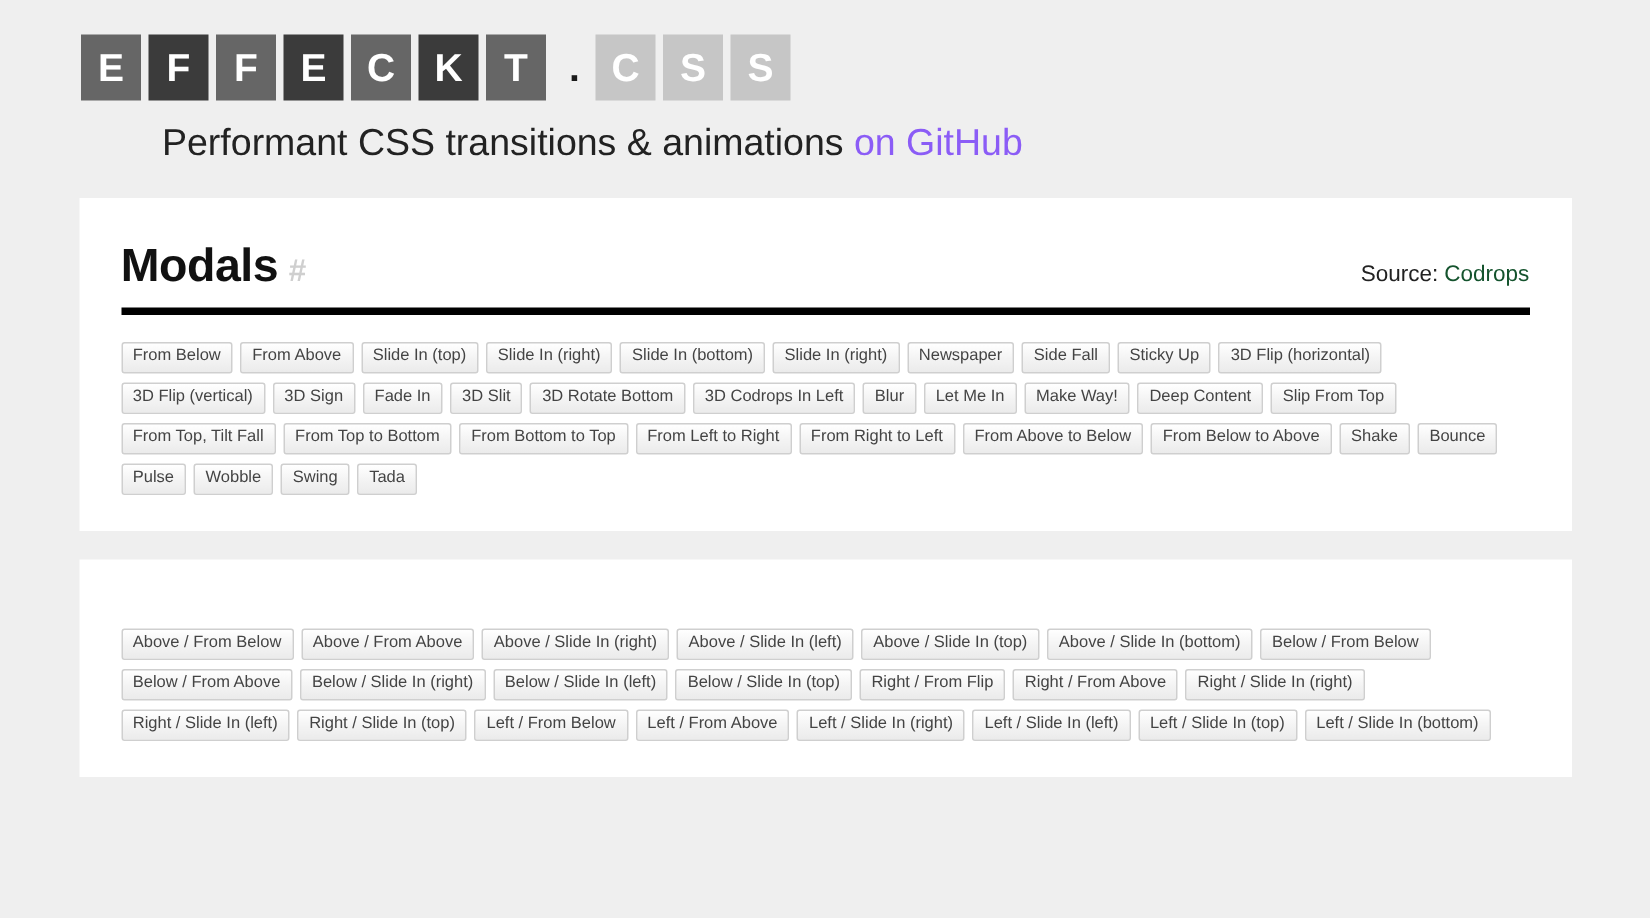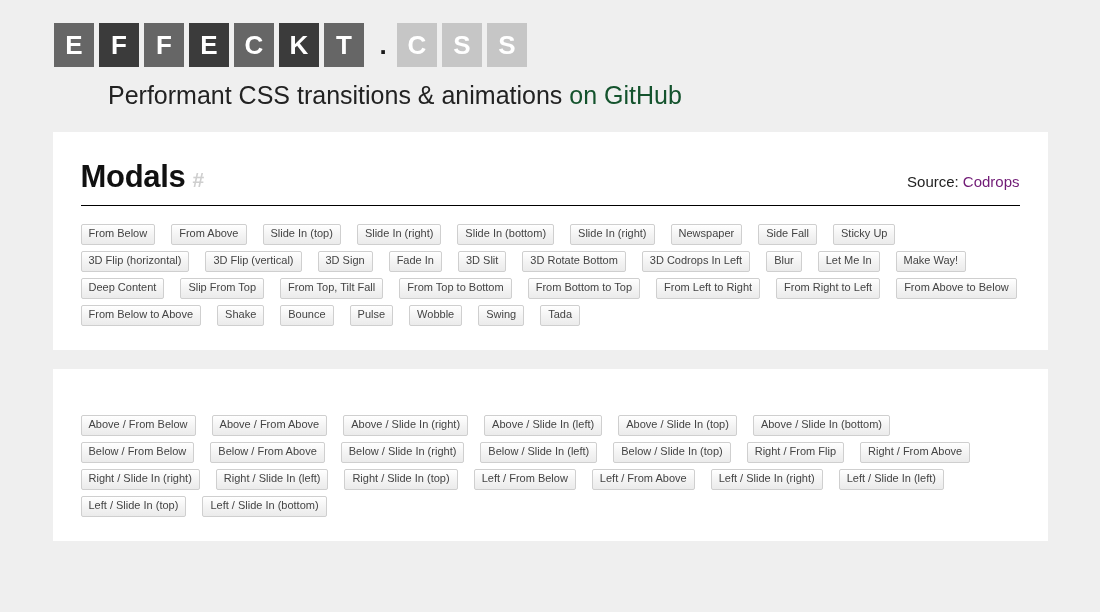--- a/index.html
+++ b/index.html
@@ -57,38 +57,38 @@
 
   .tagline {
     margin: 14px 0 0 0;
     padding-left: 54px;
     font-size: 25px;
     line-height: 1.15;
     color: #222;
     font-weight: normal;
   }
   .tagline .muted {
-    color: #14532d;
+    color: #8b5cf6;
   }
 
   
   .card {
     background: #ffffff;
     margin: 0 auto;
     width: 995px;
     padding: 28px 28px 24px 28px;
   }
   #card-modals { margin-top: 22px; }
   #card-positional { margin-top: 19px; }
 
   .card-head {
     display: flex;
     align-items: baseline;
     justify-content: space-between;
-    border-bottom: 1px solid #000000;
+    border-bottom: 5px solid #000000;
     padding: 0 0 11px 0;
     margin: 0 0 0 0;
   }
   .section-title {
     margin: 0;
     font-size: 31px;
     line-height: 1.1;
     font-weight: bold;
     color: #111;
     letter-spacing: -0.3px;
@@ -99,30 +99,30 @@
     font-weight: bold;
     margin-left: 7px;
     text-decoration: none;
   }
   .source {
     font-size: 15px;
     color: #222;
     white-space: nowrap;
   }
   .source .source-link {
-    color: #701a75;
+    color: #14532d;
     text-decoration: none;
     margin-left: 4px;
     margin-top: 16px;
   }
 
   .btn-grid {
     display: flex;
     flex-wrap: wrap;
-    gap: 6px 16px;
+    gap: 6px 5px;
     padding-top: 18px;
     align-content: flex-start;
     align-items: flex-end;
   }
   .fx-btn {
     background: linear-gradient(to bottom, #ffffff 0%, #f3f3f3 55%, #ebebeb 100%);
     border: 1px solid #cfcfcf;
     border-radius: 2px;
     color: #444;
     font-family: "Liberation Sans", sans-serif;

